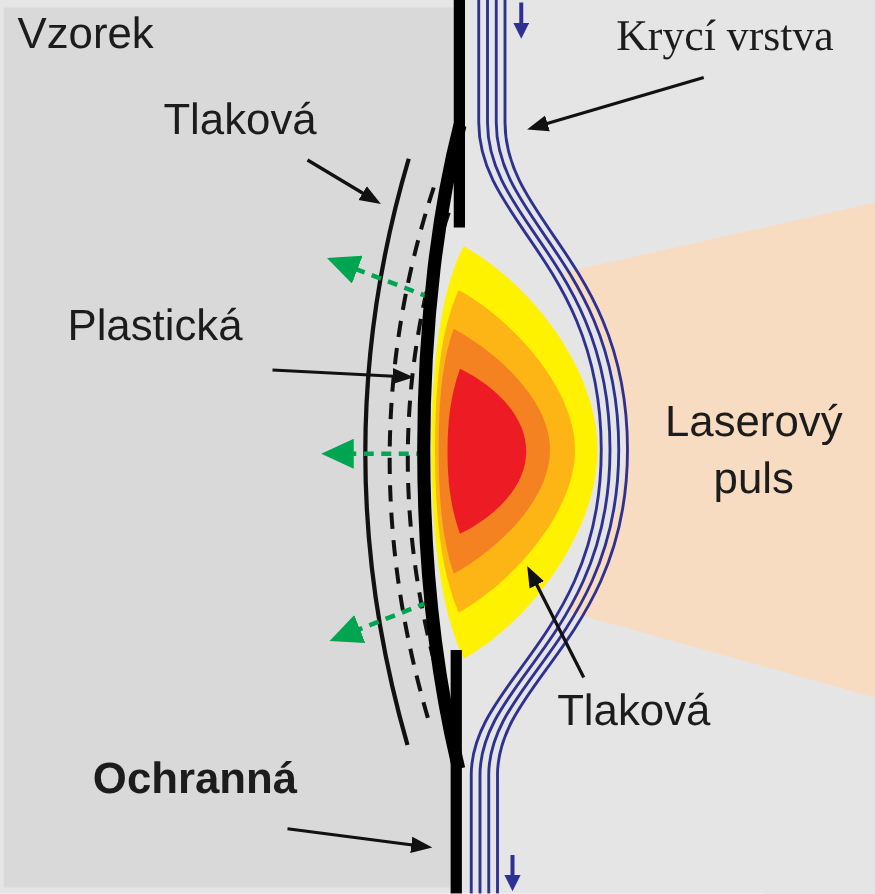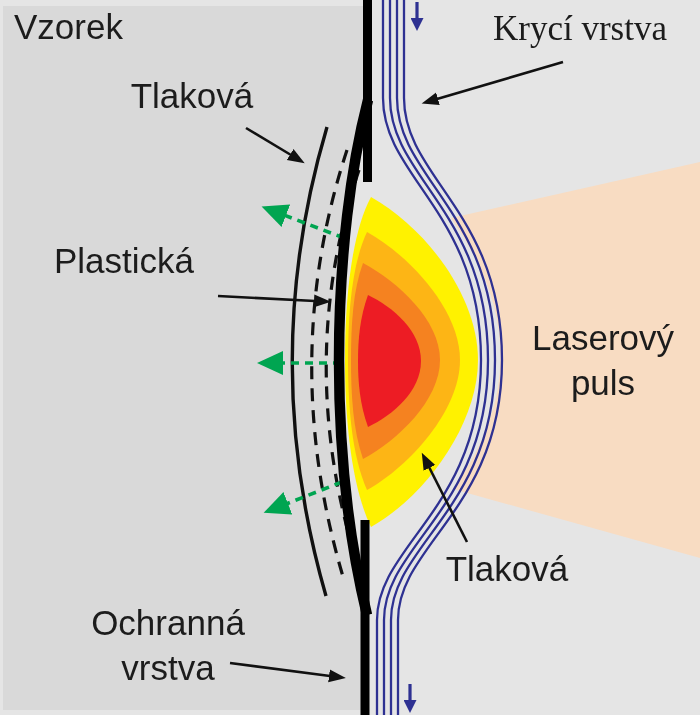--- a/index.html
+++ b/index.html
@@ -101,18 +101,17 @@
 
   <div class="lbl" style="left:503px;top:315px;width:200px;">
     <span>Laserový</span>
     <span>puls</span>
   </div>
 
   <div class="lbl" style="left:407px;top:546px;width:200px;">
     <span>Tlaková</span>
   </div>
 
-  <div class="lbl" style="left:68px;top:600px;width:200px;">
+  <div class="lbl" style="left:56px;top:600px;width:200px;font-weight:bold;">
     <span>Ochranná</span>
-    <span>vrstva</span>
   </div>
 
 </div>
 
 </body></html>

